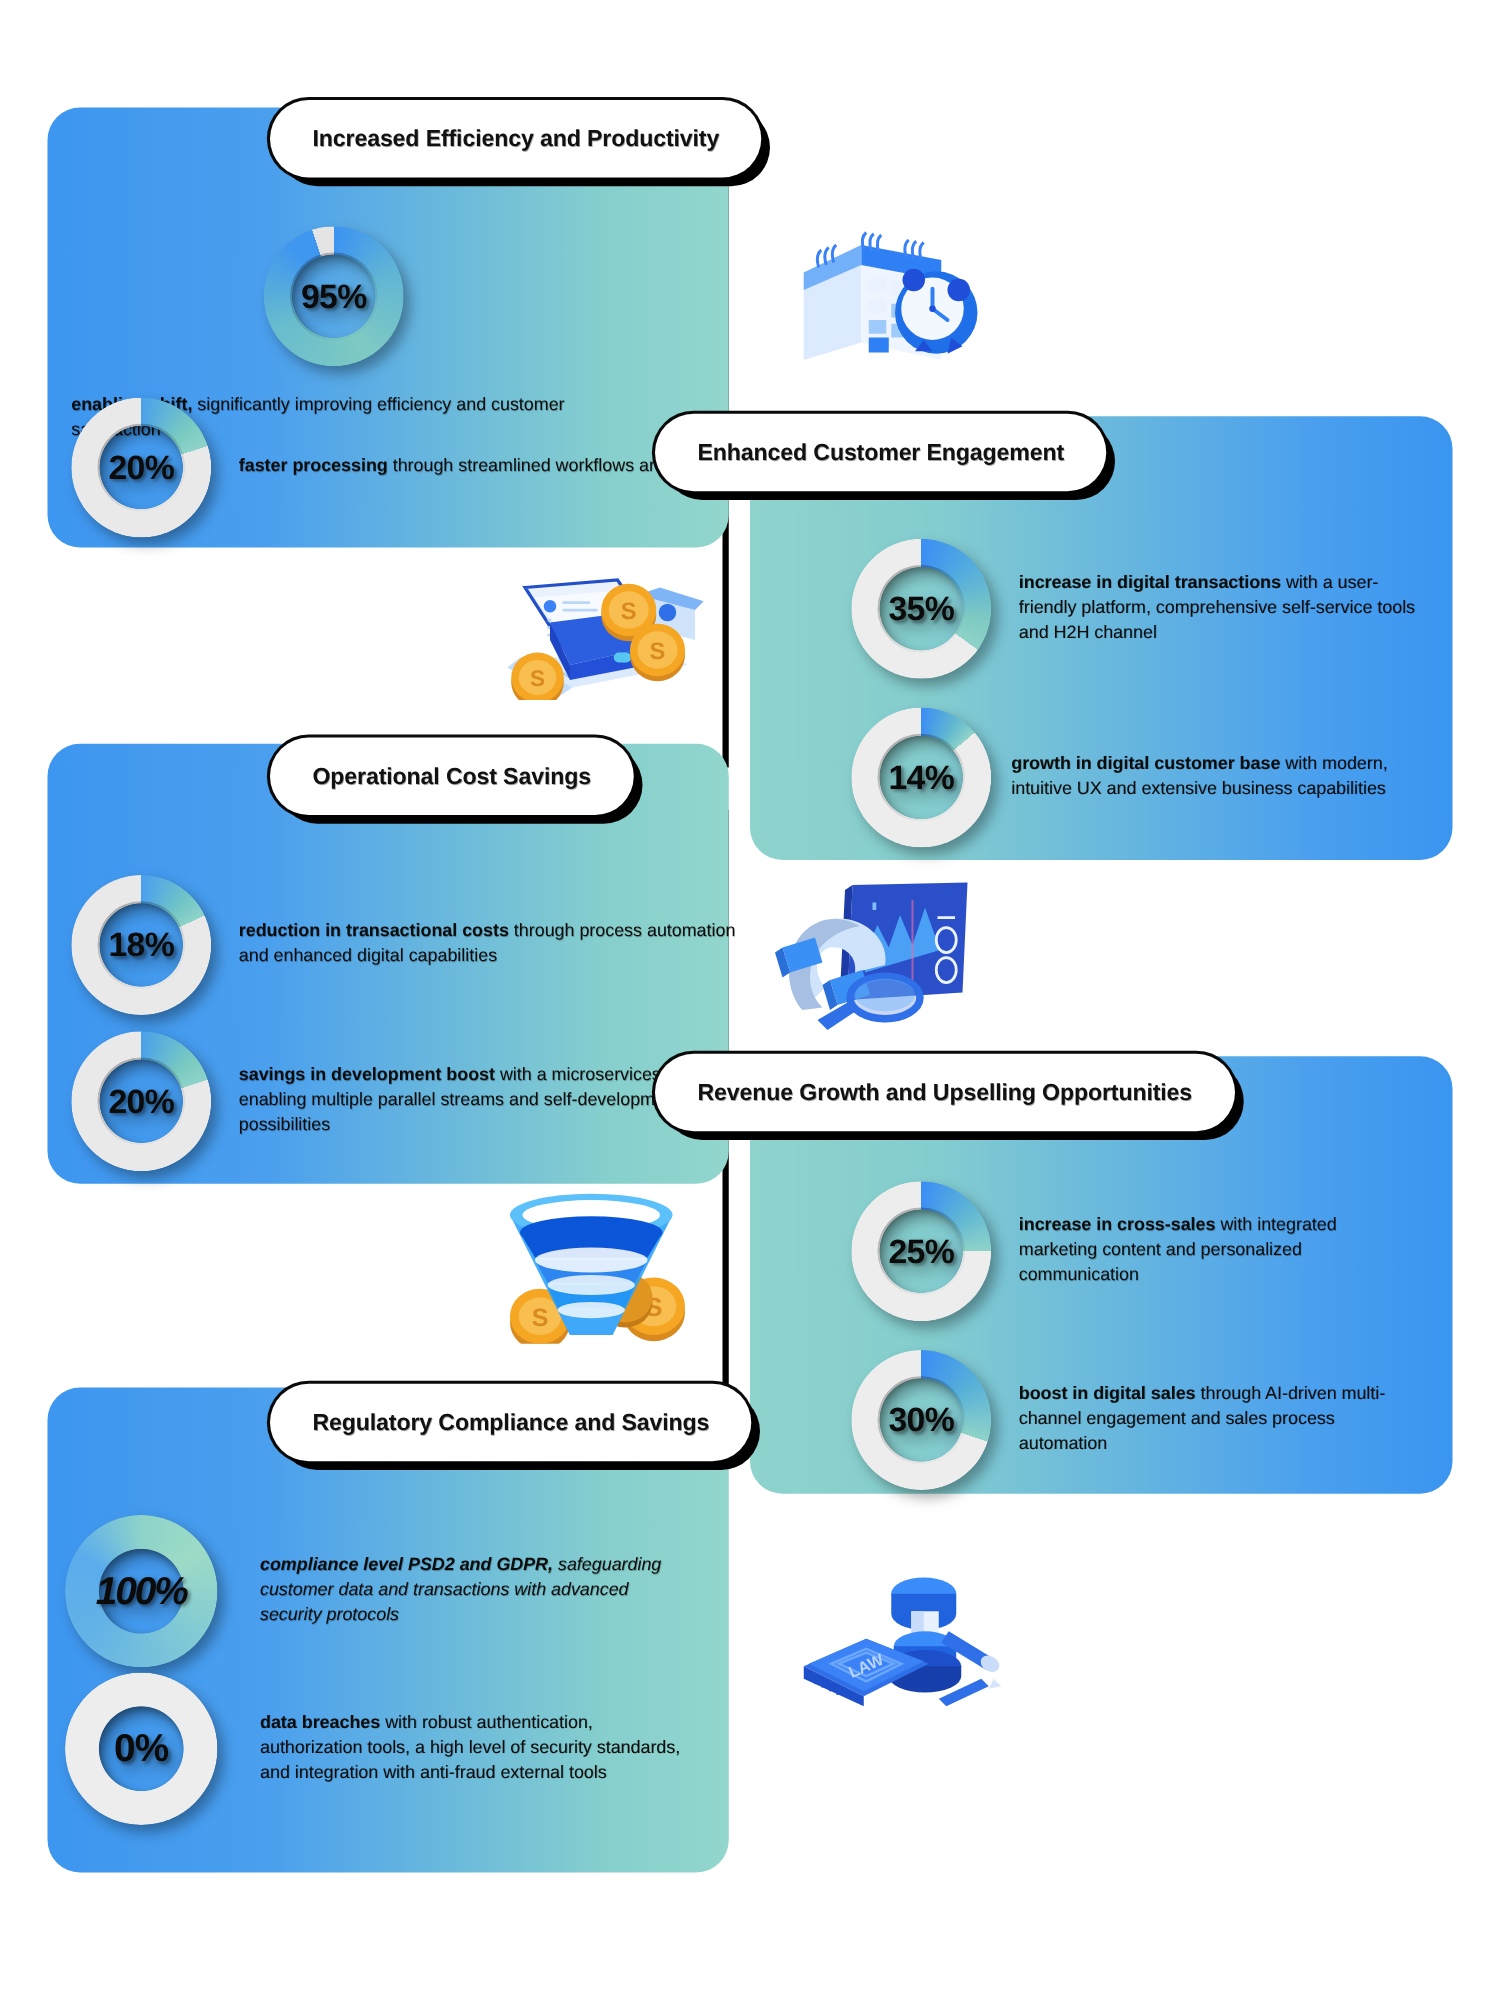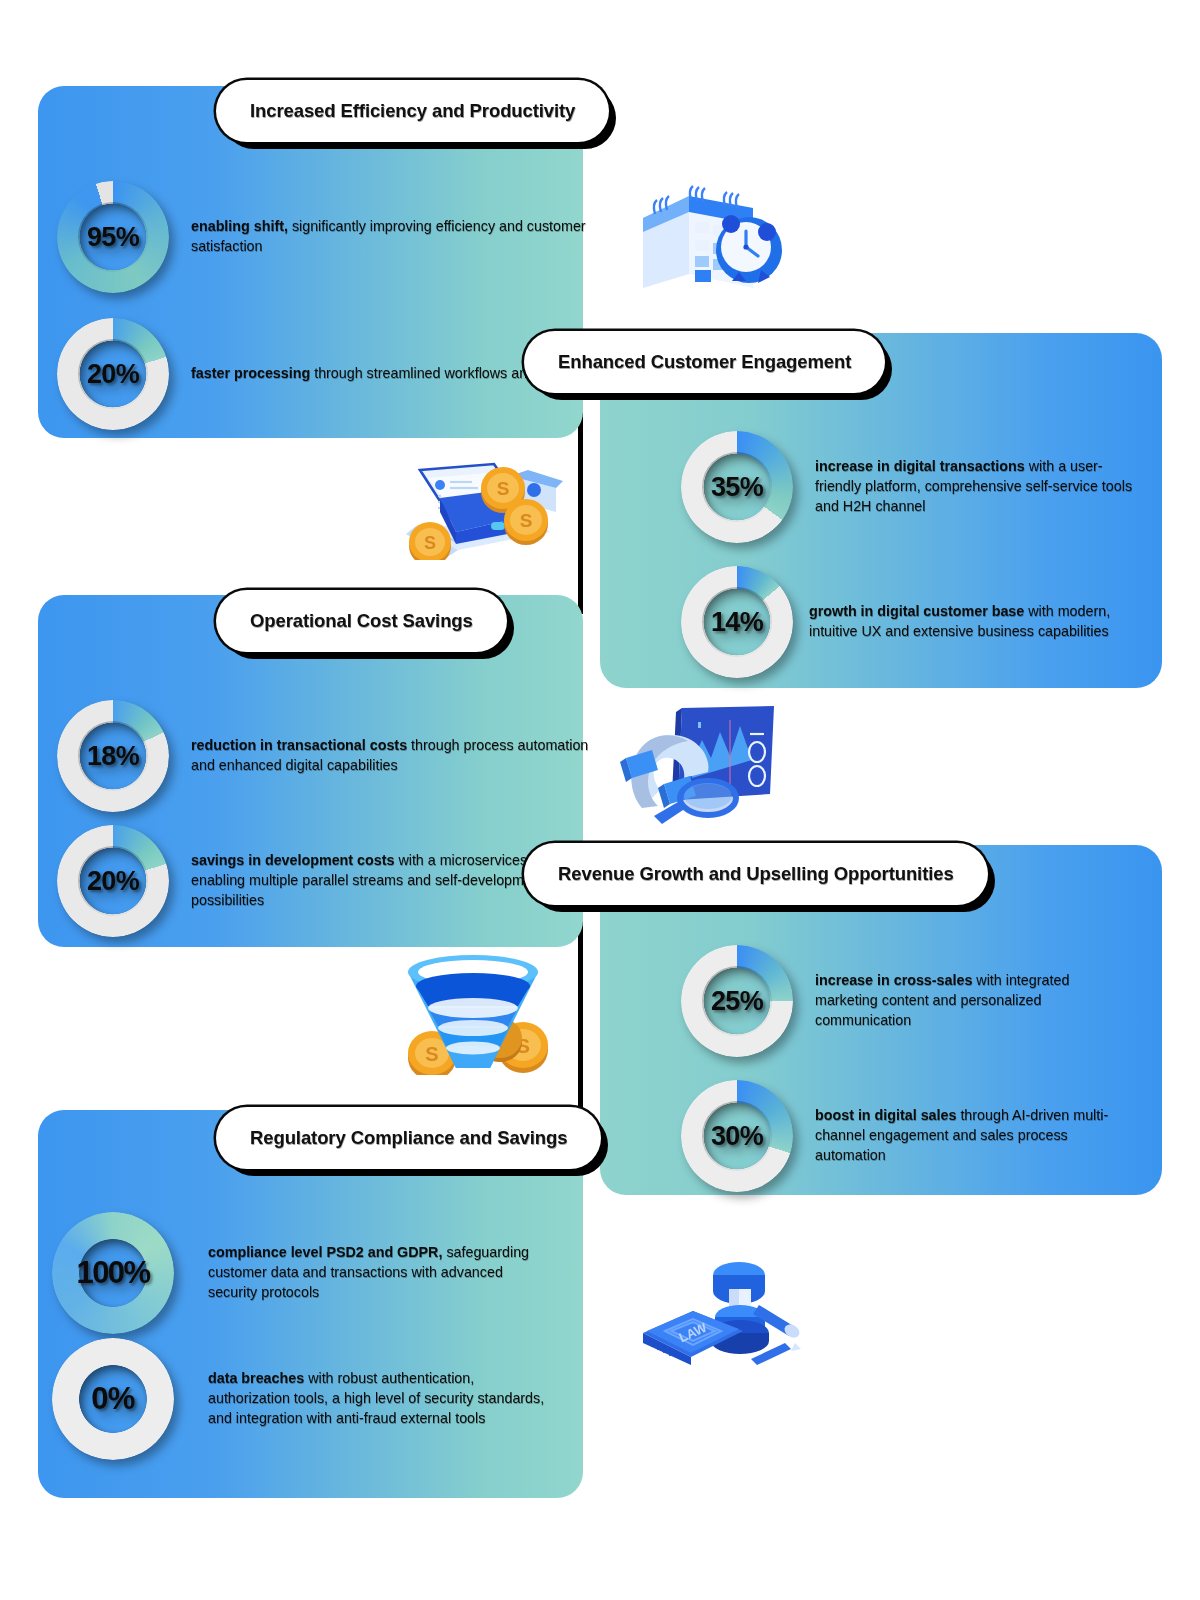--- a/index.html
+++ b/index.html
@@ -110,21 +110,21 @@
   <div class="spine" style="left:578px; top:904px; height:222px;"></div>
 
   <div class="panel left" style="left:38px; top:86px; width:545px; height:352px;"></div>
 
   <div class="pill-wrap" style="left:216px; top:80px;">
     <div class="pill">
         <span>Increased Efficiency and Productivity</span>
       </div>
   </div>
 
-  <div class="stat" style="left:57px; top:181px;">
+  <div class="stat" style="left:57px; top:181px;flex-direction:column;">
     <div class="donut">
       <div class="ring" style="background:
              radial-gradient(circle closest-side, transparent 0 60%, #00000000 60%),
              conic-gradient(from 0deg, #3b93f2 0deg, #62b6d4 70deg, #7ecac2 150deg, #68bccd 240deg, #3f97ef 320deg, #3f97ef 342deg, #e4e4e4 342deg 360deg);
              -webkit-mask: radial-gradient(circle closest-side, transparent 59%, #000 60%);
              mask: radial-gradient(circle closest-side, transparent 59%, #000 60%);"></div>
       <div class="hole"></div>
       <div class="val">95%</div>
     </div>
     <div class="stat-text">
@@ -297,21 +297,21 @@
 
   <div class="stat" style="left:57px; top:825px;">
     <div class="donut">
       <div class="ring" style="background: conic-gradient(from 0deg, #4aa1ea 0deg, #79cac1 50deg, #8ed3c9 72deg, #e9e9e9 72deg 360deg);
              -webkit-mask: radial-gradient(circle closest-side, transparent 59%, #000 60%);
              mask: radial-gradient(circle closest-side, transparent 59%, #000 60%);"></div>
       <div class="hole"></div>
       <div class="val">20%</div>
     </div>
     <div class="stat-text">
-      <b>savings in development costs</b><span> with a microservices architecture enabling multiple parallel streams and self-development possibilities</span>
+      <b>savings in development boost</b><span> with a microservices architecture enabling multiple parallel streams and self-development possibilities</span>
     </div>
   </div>
 
   <div class="icon-box" style="left:612px; top:700px;">
     <svg width="170" height="125" viewBox="0 0 170 125">
       <g>
         <path d="M70 8 L162 6 L158 94 L66 100 Z" fill="#2b4fc9"></path>
         <path d="M70 8 L66 100 L60 94 L64 12 Z" fill="#1c3ba6"></path>
         <path d="M80 62 l10-22 9 18 9-26 10 24 10-30 12 34 L80 78 Z" fill="#49a0f5"></path>
         <path d="M86 22 l3 0 0 6 -3 0 z" fill="#7fc0ff"></path>
@@ -408,21 +408,21 @@
   </div>
 
   <div class="panel left" style="left:38px; top:1110px; width:545px; height:388px;"></div>
 
   <div class="pill-wrap" style="left:216px; top:1107px;">
     <div class="pill">
         <span>Regulatory Compliance and Savings</span>
       </div>
   </div>
 
-  <div class="stat" style="left:52px; top:1212px;">
+  <div class="stat" style="left:52px; top:1212px;font-style:italic;">
     <div class="donut" style="width:122px;height:122px;flex:0 0 122px;">
       <div class="ring" style="background: conic-gradient(from 0deg, #8ed3c9 0deg, #9ddbc6 55deg, #7ec8d6 140deg, #63b2e6 230deg, #5aaced 300deg, #8ed3c9 360deg);
              -webkit-mask: radial-gradient(circle closest-side, transparent 55%, #000 56%);
              mask: radial-gradient(circle closest-side, transparent 55%, #000 56%);"></div>
       <div class="hole" style="inset:27px;"></div>
       <div class="val wide" style="font-size:31px;">100%</div>
     </div>
     <div class="stat-text" style="max-width:340px; margin-left:12px;">
       <b>compliance level PSD2 and GDPR,</b><span> safeguarding customer data and transactions with advanced security protocols</span>
     </div>

